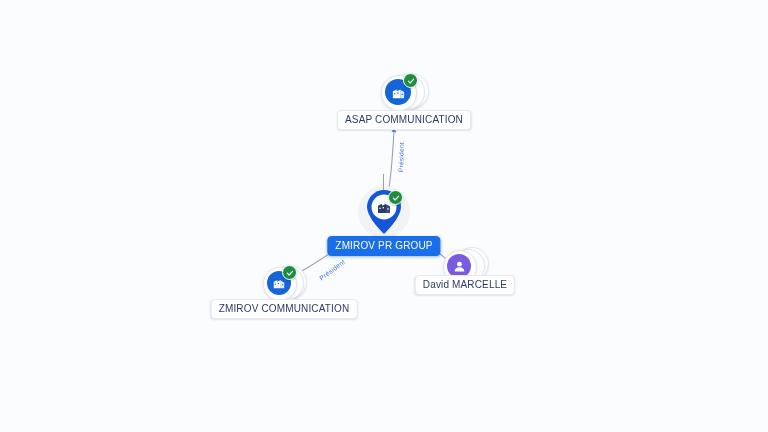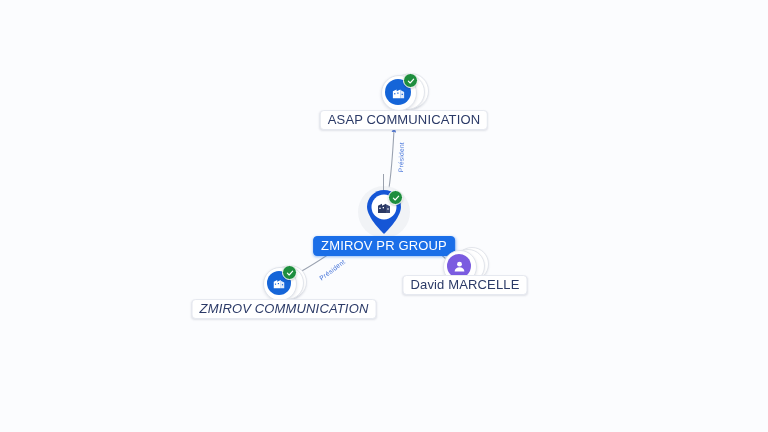--- a/index.html
+++ b/index.html
@@ -73,21 +73,21 @@
     align-items: center;
     justify-content: center;
     box-shadow: 0 1px 2px rgba(0,0,0,0.18);
   }
 
   
   .node-label {
     position: absolute;
     transform: translateX(-50%);
     white-space: nowrap;
-    font-size: 13px;
+    font-size: 10px;
     letter-spacing: 0.15px;
     padding: 3px 7px 3px 7px;
     border-radius: 4px;
     background: #ffffff;
     color: #2b3a67;
     border: 1px solid #e6e9f0;
     box-shadow: 0 1px 2px rgba(30,40,70,0.12);
     line-height: 12px;
   }
   .node-label.selected {
@@ -214,21 +214,21 @@
           <rect x="10" y="12" width="2" height="2" fill="#1565d8"></rect>
           <rect x="17" y="14" width="2" height="2" fill="#1565d8"></rect>
         </svg>
       </div>
       <div class="check-badge" style="left:19px; top:2px; width:13px; height:13px;">
         <svg width="8" height="8" viewBox="0 0 24 24" aria-hidden="true">
           <path d="M4 12.5 L9.5 18 L20 6.5" fill="none" stroke="#ffffff" stroke-width="3.4" stroke-linecap="round" stroke-linejoin="round"></path>
         </svg>
       </div>
     </div>
-    <div class="node-label" style="left:0px; top:15px;font-style:italic;">ZMIROV COMMUNICATION</div>
+    <div class="node-label" style="left:0px; top:15px;">ZMIROV COMMUNICATION</div>
   </div>
 
   <div class="node" style="left:465px; top:267px;">
     <div class="node-visual" style="left:0; top:0; width:44px; height:42px;">
       <div class="stack" style="left:12px; top:1px; width:32px; height:32px;"></div>
       <div class="stack" style="left:8px; top:3px; width:32px; height:32px;"></div>
       <div class="disc" style="left:0px; top:4px; width:32px; height:32px;"></div>
       <div class="glyph-circle" style="left:4px; top:8px; width:24px; height:24px; background:#7b5ce0;">
         <svg width="15" height="15" viewBox="0 0 24 24" aria-hidden="true">
           <circle cx="12" cy="8.2" r="3.9" fill="#ffffff"></circle>

